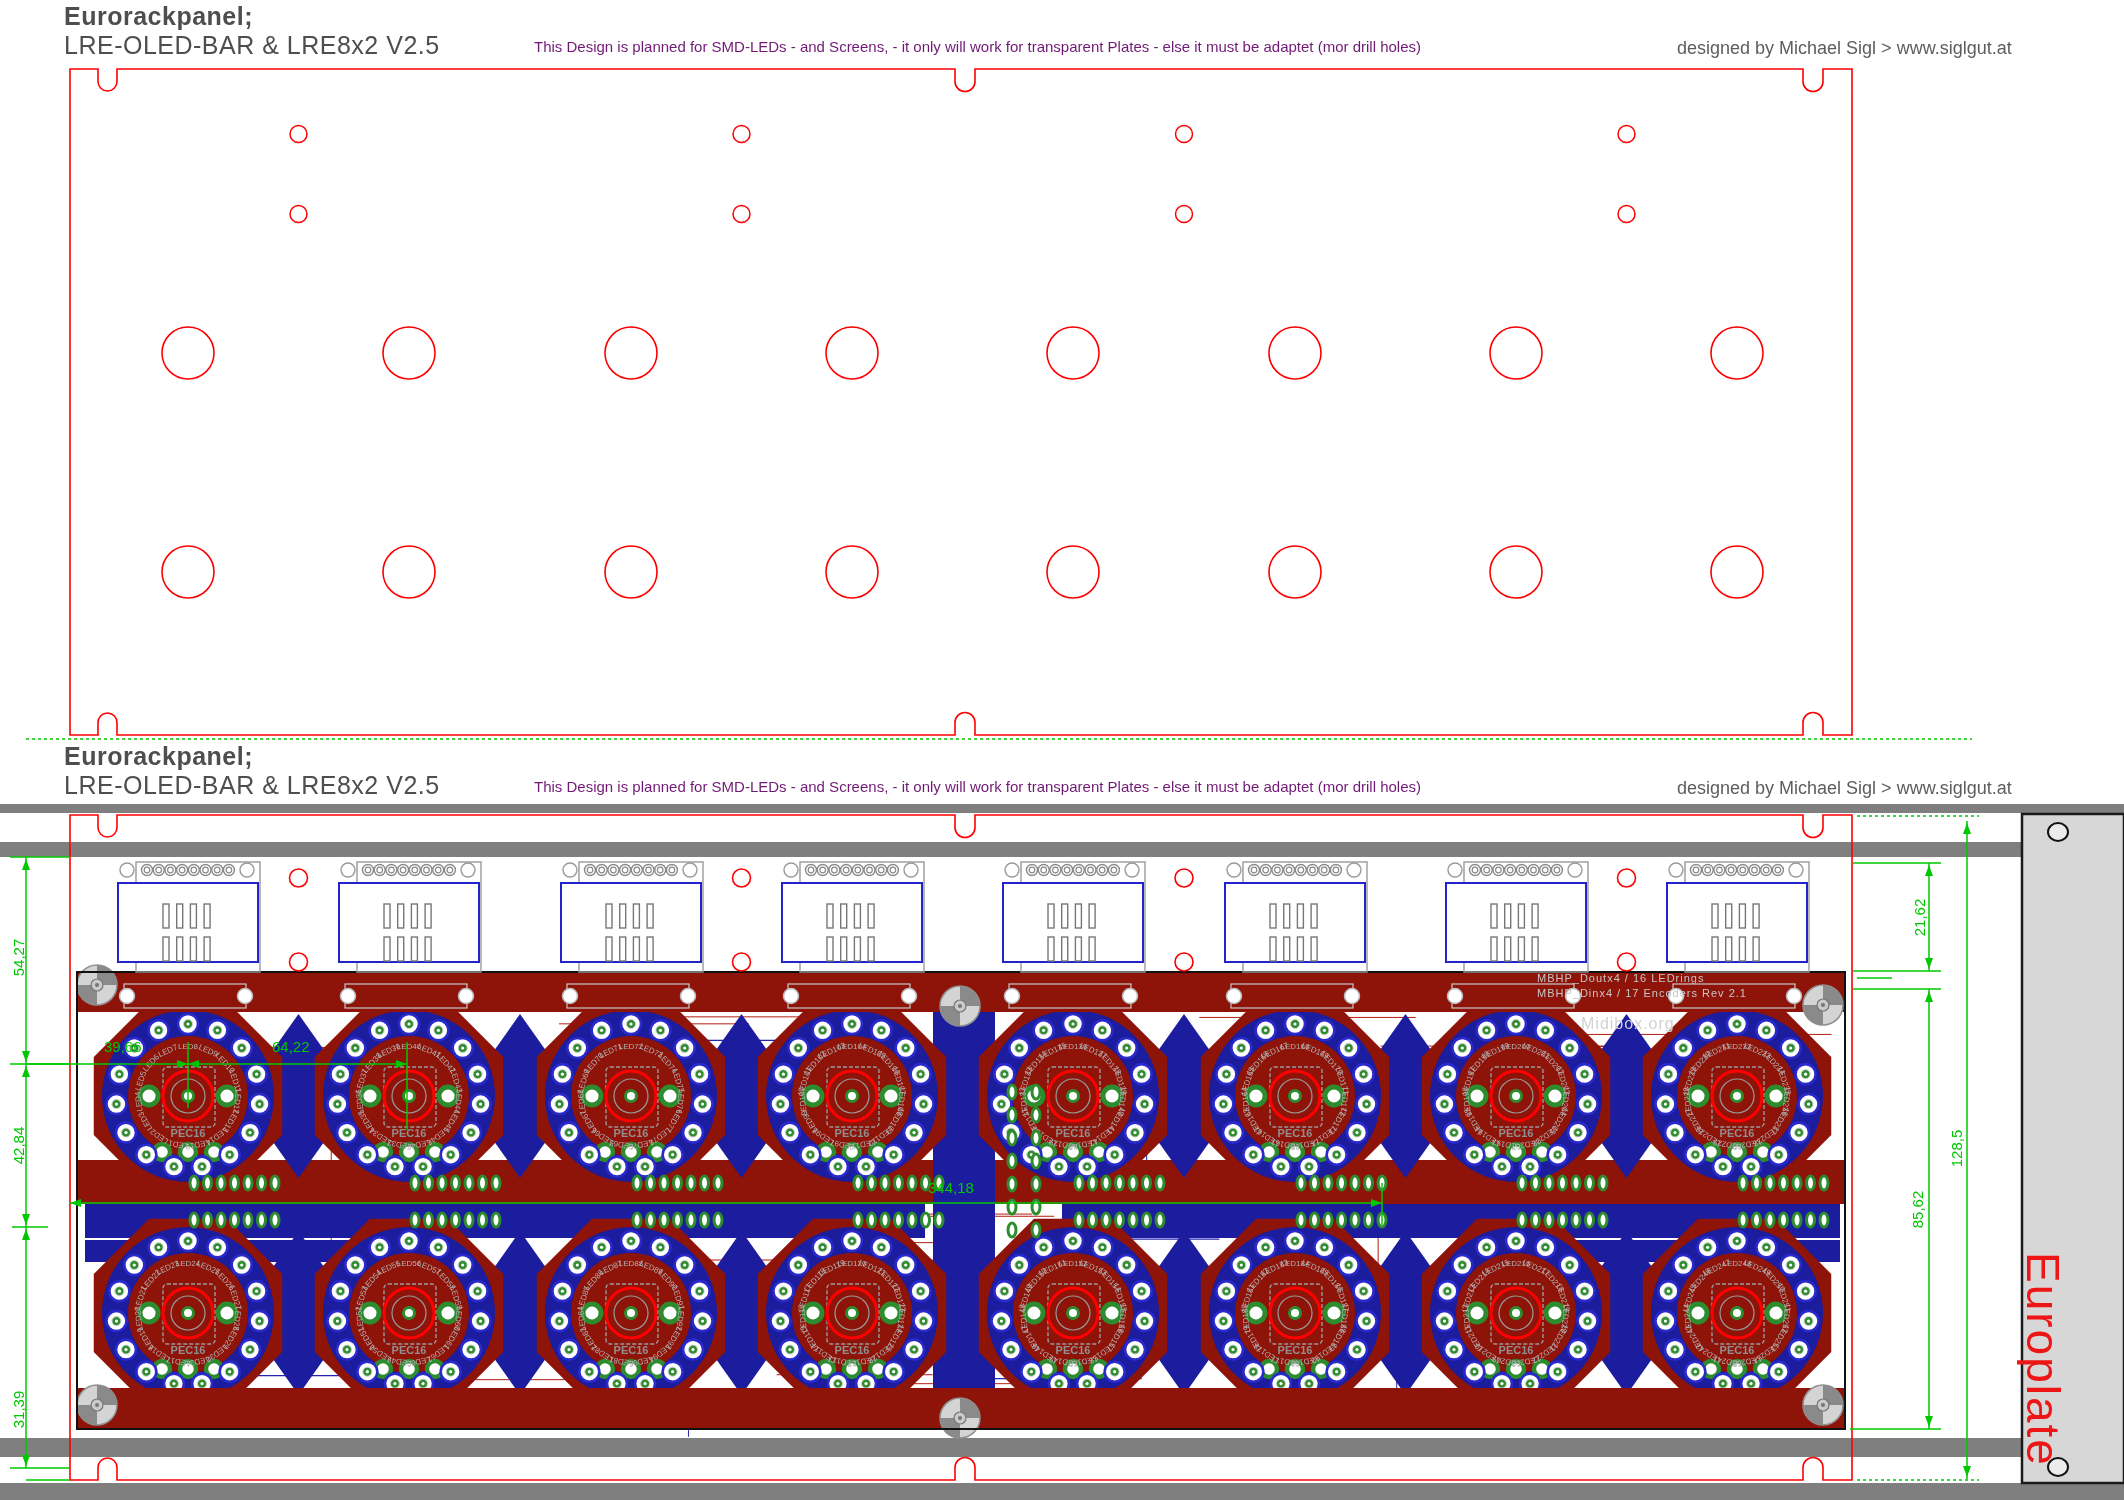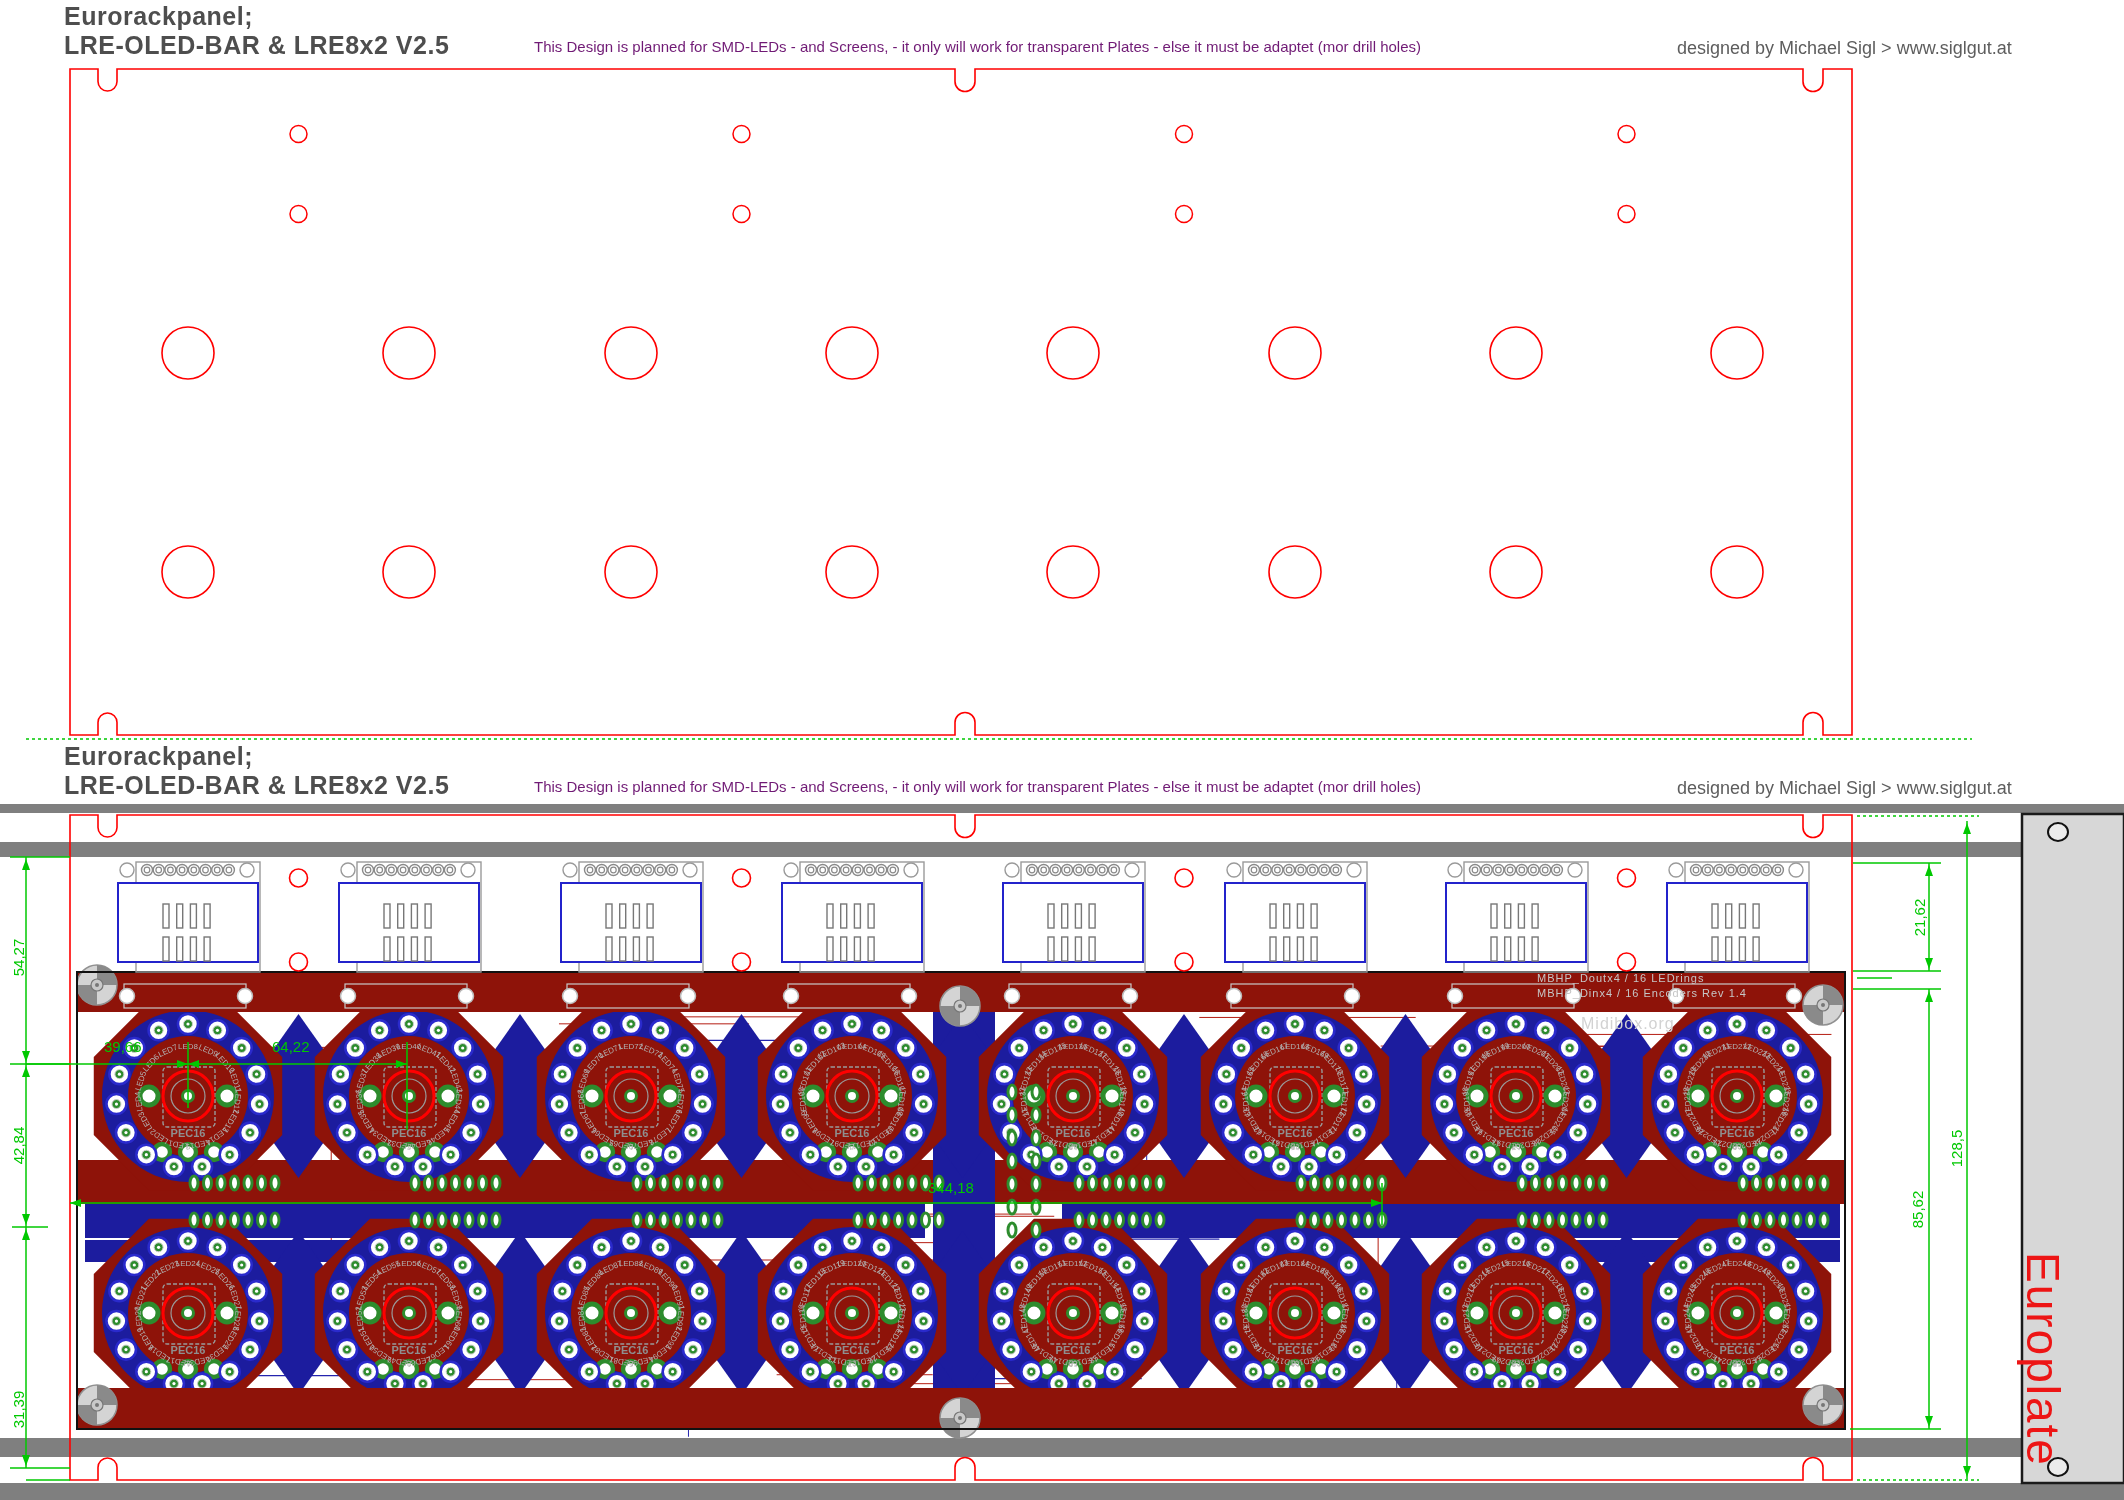--- a/index.html
+++ b/index.html
@@ -1,21 +1,21 @@
 <!DOCTYPE html>
 <html><head>
 <meta charset="utf-8">
 <style>
   html,body{margin:0;padding:0;background:#fff;}
   .screen{position:relative;width:2124px;height:1500px;background:#ffffff;
           font-family:"Liberation Sans",sans-serif;overflow:hidden;}
   .layer-svg{position:absolute;left:0;top:0;z-index:1;}
   .txt{position:absolute;z-index:3;white-space:nowrap;}
   .title1{font-size:25px;font-weight:bold;color:#4e4e4e;letter-spacing:.5px;}
-  .title2{font-size:25px;font-weight:bold;color:#4e4e4e;letter-spacing:.5px;}
+  .title2{font-size:25px;font-weight:normal;color:#4e4e4e;letter-spacing:.5px;}
   .note{font-size:15px;color:#701a75;}
   .credit{font-size:18px;color:#5d5d5d;}
   .dim{font-size:15px;color:#00c800;}
   .dim.rot{transform:rotate(-90deg);transform-origin:center center;text-align:center;width:90px;}
   .silk{font-size:11px;color:#c6c6c6;letter-spacing:1px;}
   .silk3{font-size:16px;color:#d2d2d2;letter-spacing:1px;}
   .europlate-label{font-size:46px;color:#ed1515;writing-mode:vertical-rl;
                    letter-spacing:2px;}
 </style>
 </head>
@@ -36,21 +36,21 @@
   <div class="txt dim rot" style="left:-27px;top:949px">54,27</div>
   <div class="txt dim rot" style="left:-27px;top:1137px">42,84</div>
   <div class="txt dim rot" style="left:-27px;top:1401px">31,39</div>
   <div class="txt dim" style="left:104px;top:1038px">39,66</div>
   <div class="txt dim" style="left:272px;top:1038px">64,22</div>
   <div class="txt dim" style="left:928px;top:1179px">344,18</div>
   <div class="txt dim rot" style="left:1874px;top:909px">21,62</div>
   <div class="txt dim rot" style="left:1872px;top:1201px">85,62</div>
   <div class="txt dim rot" style="left:1911px;top:1140px">128,5</div>
 
-  <div class="txt silk" style="left:1537px;top:987px">MBHP_Dinx4 / 16 Encoders  Rev 1.4</div>
+  <div class="txt silk" style="left:1537px;top:987px">MBHP_Dinx4 / 17 Encoders  Rev 2.1</div>
   <div class="txt silk" style="left:1537px;top:972px">MBHP_Doutx4 / 16 LEDrings</div>
   <div class="txt silk3" style="left:1581px;top:1015px">Midibox.org</div>
 
   <div class="txt europlate-label" style="left:2016px;top:1252px">Europlate</div>
 
   <svg class="layer-svg" id="draw" width="2124" height="1500" viewBox="0 0 2124 1500">
       <g>
         <rect x="70" y="69" width="1782" height="666" fill="#ffffff"></rect>
         <path d="M 70 69 H 98 V 81.5 A 9.5 9.5 0 0 0 117 81.5 V 69 H 955 V 81.5 A 9.5 9.5 0 0 0 975 81.5 V 69 H 1803 V 81.5 A 9.5 9.5 0 0 0 1823 81.5 V 69 H 1852 V 735 H 1823 V 722.5 A 9.5 9.5 0 0 0 1803 722.5 V 735 H 975 V 722.5 A 9.5 9.5 0 0 0 955 722.5 V 735 H 117 V 722.5 A 9.5 9.5 0 0 0 98 722.5 V 735 H 70 Z" fill="none" stroke="#ff0000" stroke-width="1.6"></path>
         <circle cx="298.5" cy="134" r="8.5" fill="none" stroke="#ff0000" stroke-width="1.5"></circle>

